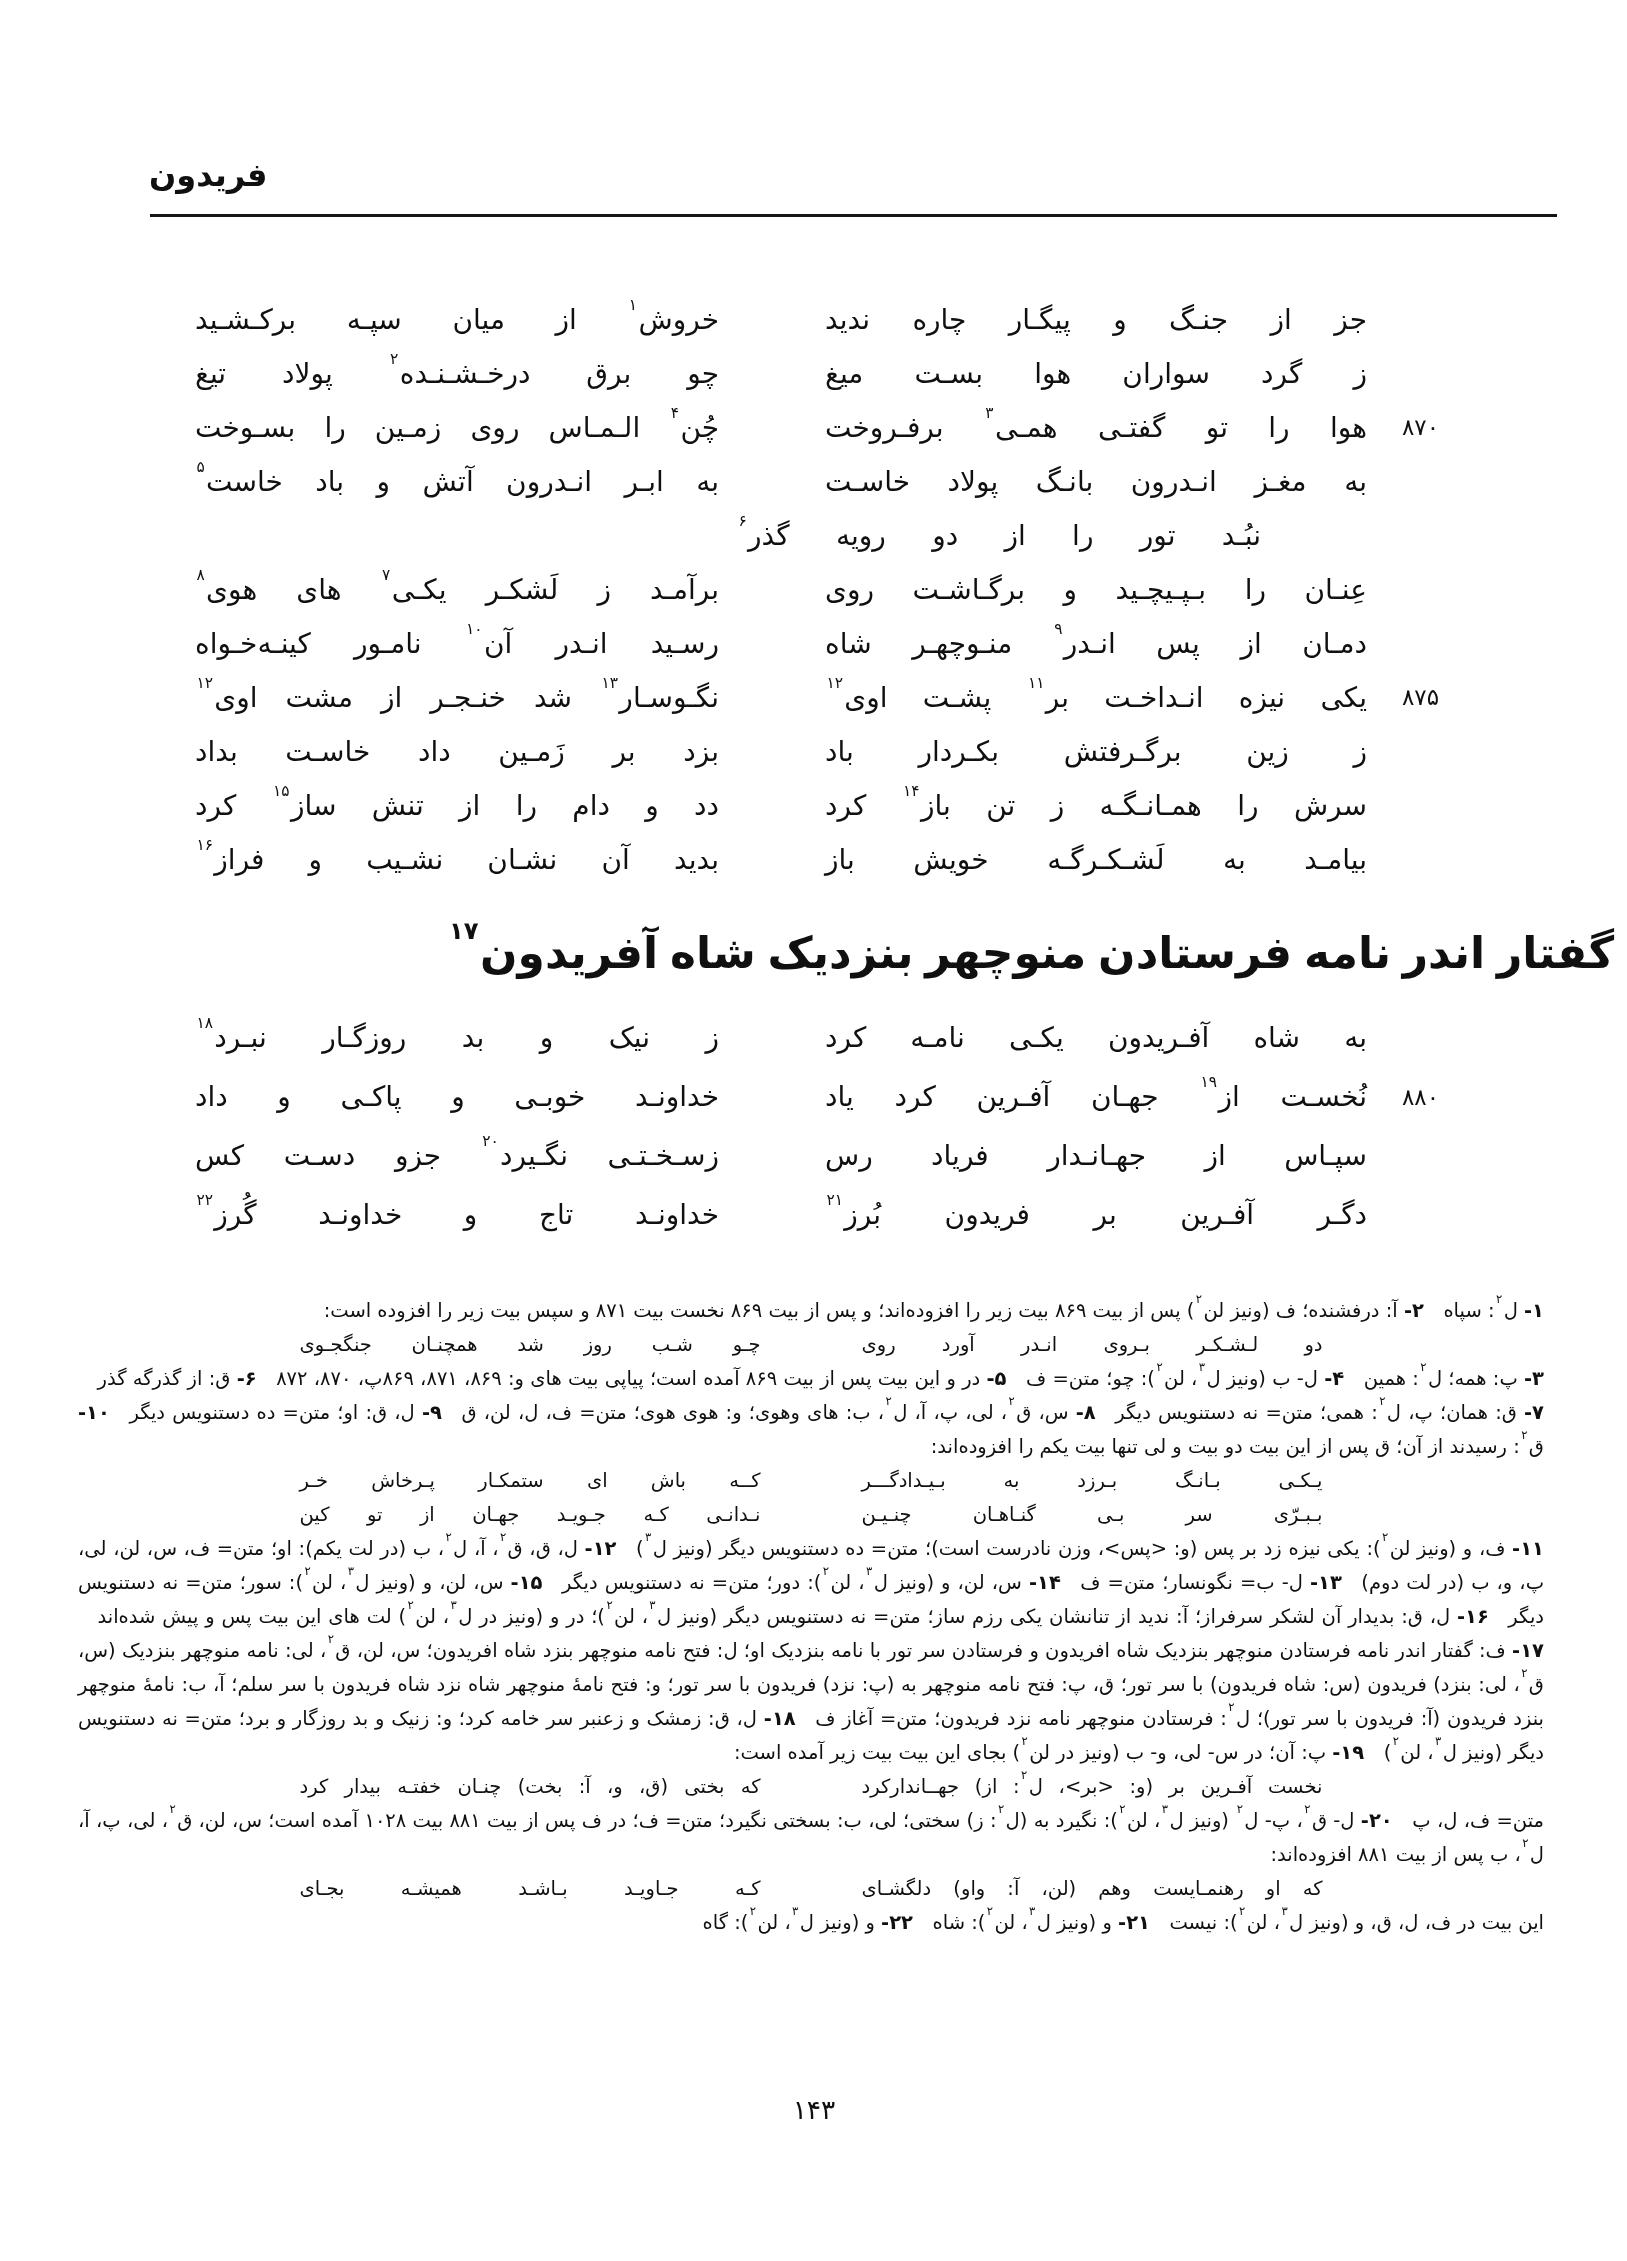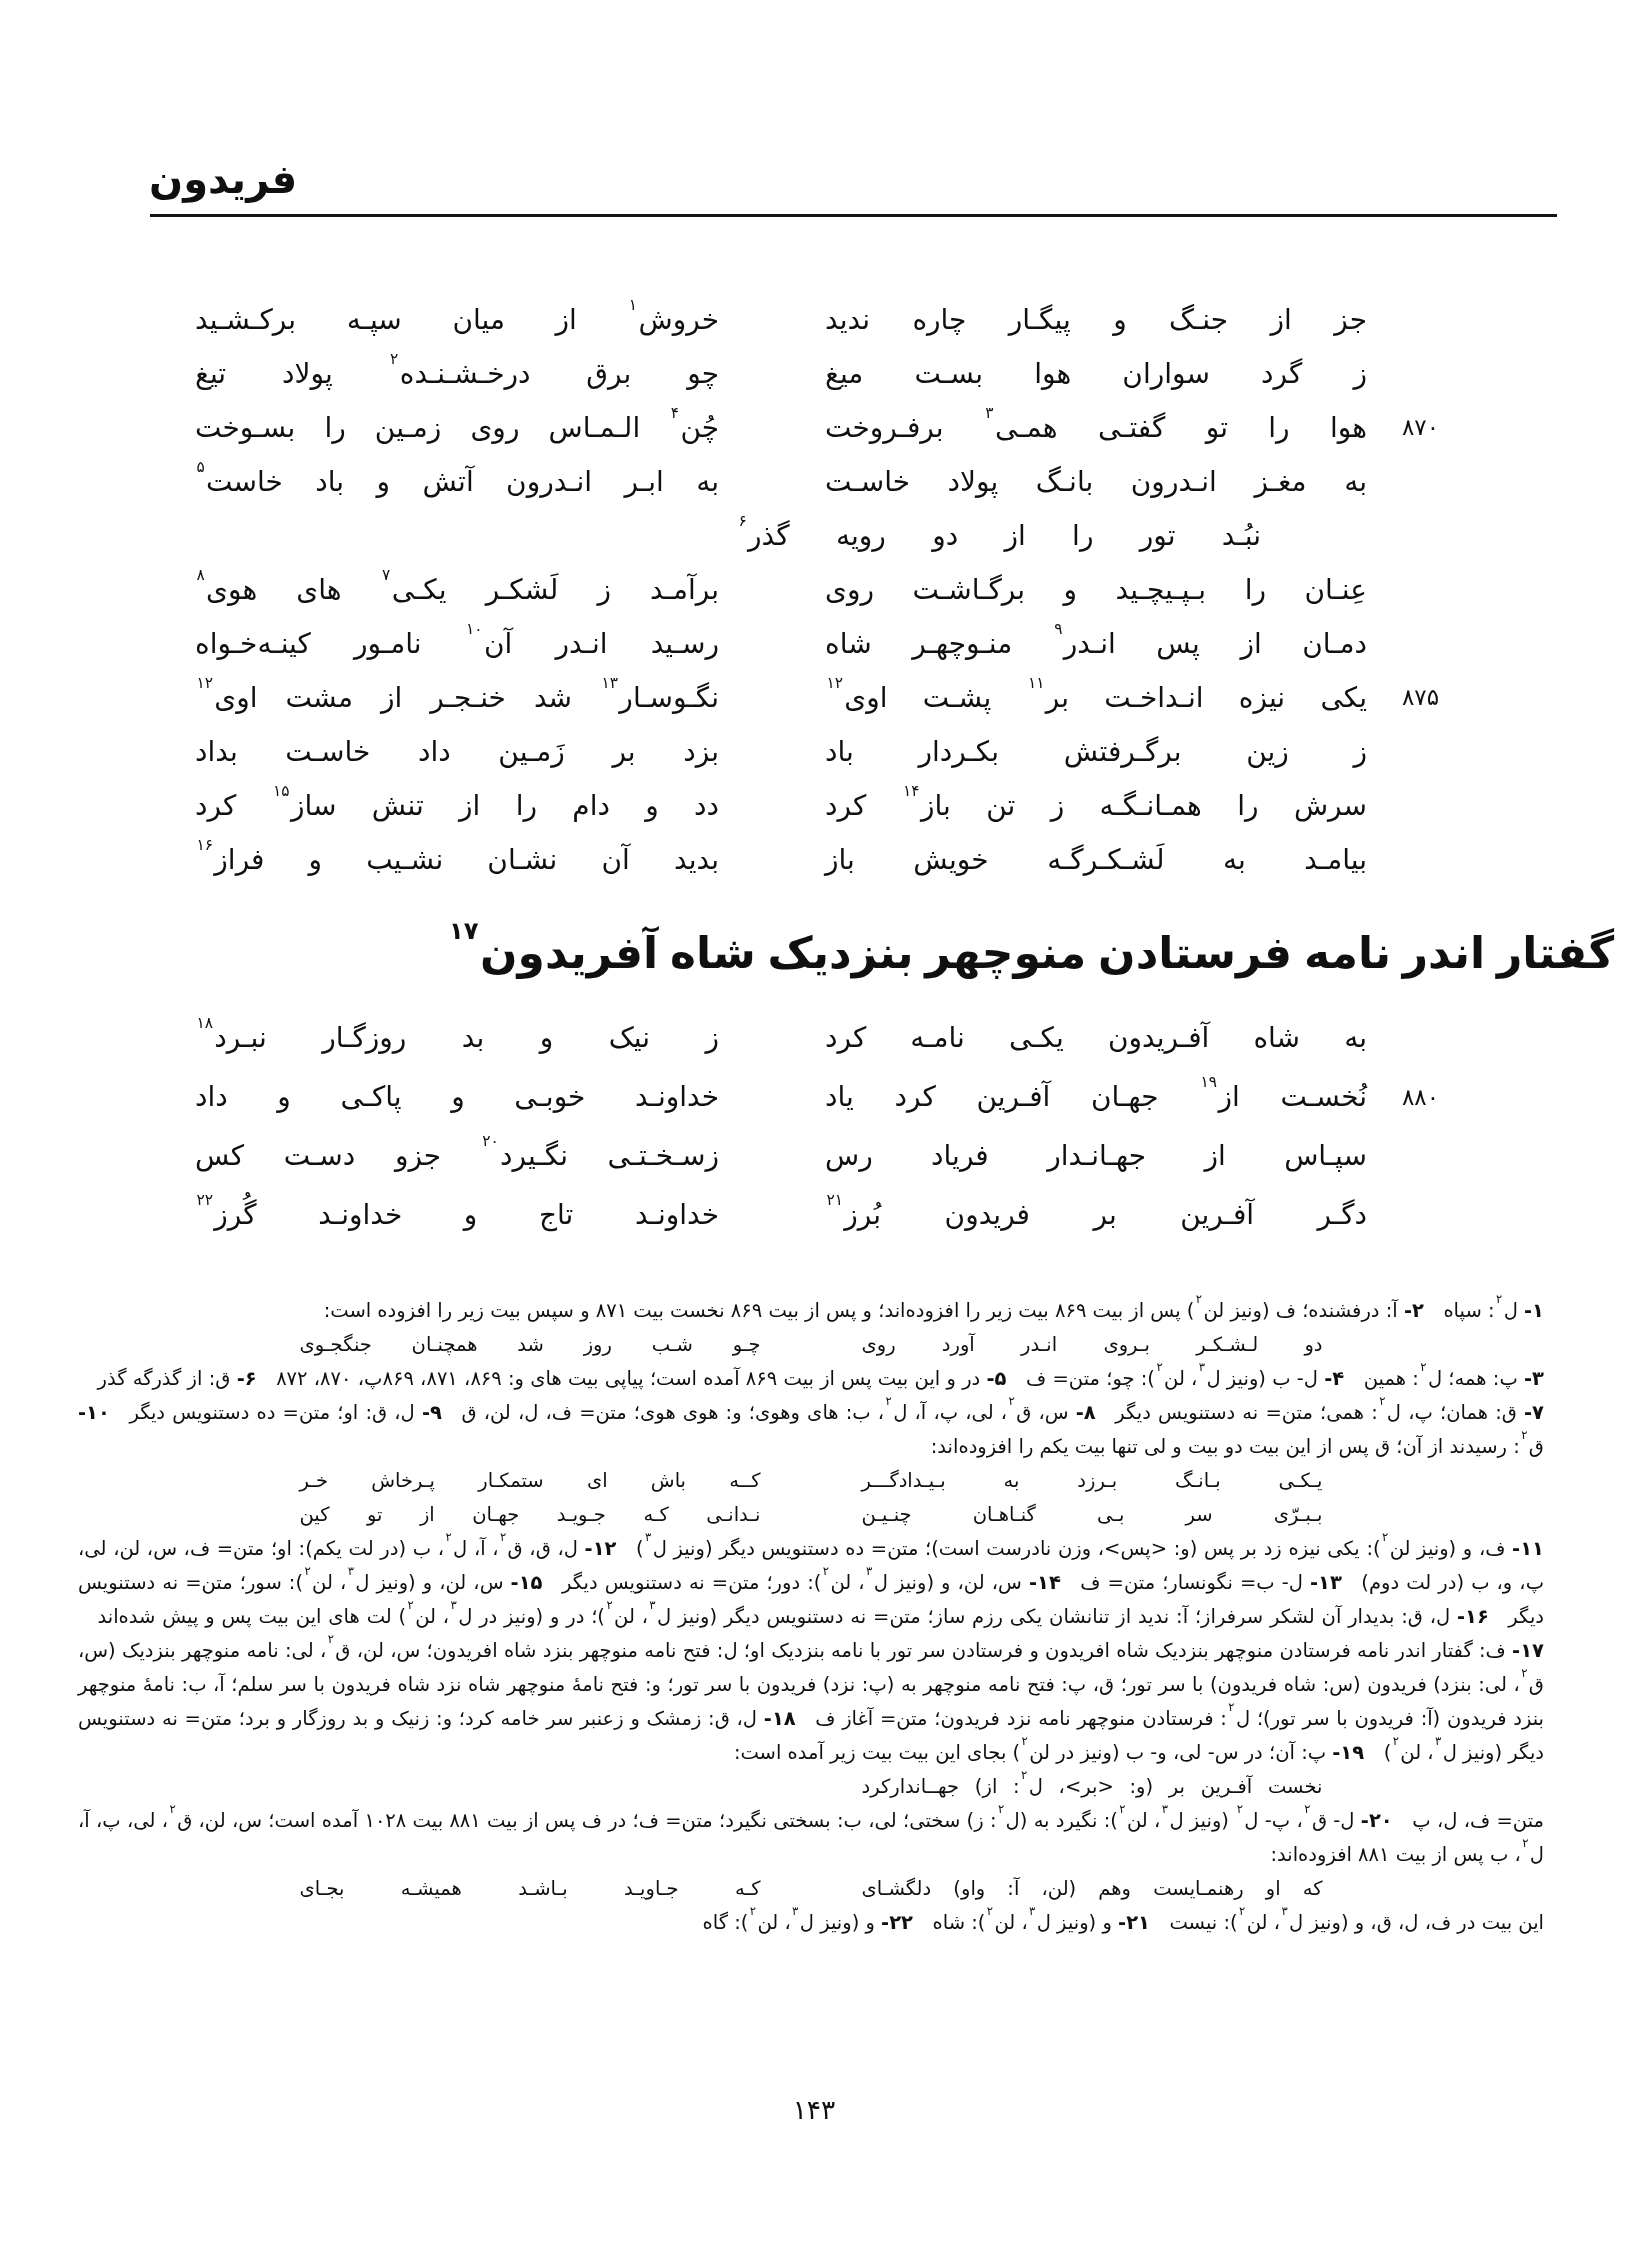--- a/index.html
+++ b/index.html
@@ -8,21 +8,21 @@
     width:1628px;height:2261px;
     background:#ffffff;
     font-family:"DejaVu Sans", sans-serif;
     direction:rtl;
     color:#101010;
     overflow:hidden;
   }
   
   .running-head{
     position:absolute;left:149px;top:156px;
-    font-size:40px;font-weight:bold;
+    font-size:32px;font-weight:bold;
     direction:rtl;
   }
   .head-rule{
     position:absolute;left:150px;right:71px;top:214px;
     height:2.8px;background:#151515;
   }
   
   .poem{position:absolute;right:189px;width:1253px;}
   .poem-top{top:292px;}
   .poem-bottom{top:1008px;}
@@ -201,20 +201,21 @@
         <div class="fn-hemi">یـکـی بـانـگ بـرزد به بـیـدادگـــر</div>
         <div class="fn-hemi">کــه باش ای ستمکـار پـرخاش خـر</div>
       </div>
       <div class="fn-verse">
         <div class="fn-hemi">بـبـرّی سر بـی گنـاهـان چنـیـن</div>
         <div class="fn-hemi">نـدانـی کـه جـویـد جهـان از تو کین</div>
       </div>
       <p class="fn-para"><b>۱۱-</b> ف، و (ونیز لن<sup>۲</sup>): یکی نیزه زد بر پس (و: &lt;پس&gt;، وزن نادرست است)؛ متن= ده دستنویس دیگر (ونیز ل<sup>۳</sup>) <b>۱۲-</b> ل، ق، ق<sup>۲</sup>، آ، ل<sup>۲</sup>، ب (در لت یکم): او؛ متن= ف، س، لن، لی، پ، و، ب (در لت دوم) <b>۱۳-</b> ل- ب= نگونسار؛ متن= ف <b>۱۴-</b> س، لن، و (ونیز ل<sup>۳</sup>، لن<sup>۲</sup>): دور؛ متن= نه دستنویس دیگر <b>۱۵-</b> س، لن، و (ونیز ل<sup>۳</sup>، لن<sup>۲</sup>): سور؛ متن= نه دستنویس دیگر <b>۱۶-</b> ل، ق: بدیدار آن لشکر سرفراز؛ آ: ندید از تنانشان یکی رزم ساز؛ متن= نه دستنویس دیگر (ونیز ل<sup>۳</sup>، لن<sup>۲</sup>)؛ در و (ونیز در ل<sup>۳</sup>، لن<sup>۲</sup>) لت های این بیت پس و پیش شده‌اند <b>۱۷-</b> ف: گفتار اندر نامه فرستادن منوچهر بنزدیک شاه افریدون و فرستادن سر تور با نامه بنزدیک او؛ ل: فتح نامه منوچهر بنزد شاه افریدون؛ س، لن، ق<sup>۲</sup>، لی: نامه منوچهر بنزدیک (س، ق<sup>۲</sup>، لی: بنزد) فریدون (س: شاه فریدون) با سر تور؛ ق، پ: فتح نامه منوچهر به (پ: نزد) فریدون با سر تور؛ و: فتح نامۀ منوچهر شاه نزد شاه فریدون با سر سلم؛ آ، ب: نامۀ منوچهر بنزد فریدون (آ: فریدون با سر تور)؛ ل<sup>۲</sup>: فرستادن منوچهر نامه نزد فریدون؛ متن= آغاز ف <b>۱۸-</b> ل، ق: زمشک و زعنبر سر خامه کرد؛ و: زنیک و بد روزگار و برد؛ متن= نه دستنویس دیگر (ونیز ل<sup>۳</sup>، لن<sup>۲</sup>) <b>۱۹-</b> پ: آن؛ در س- لی، و- ب (ونیز در لن<sup>۲</sup>) بجای این بیت بیت زیر آمده است:</p>
       <div class="fn-verse">
         <div class="fn-hemi">نخست آفـرین بر (و: &lt;بر&gt;، ل<sup>۲</sup>: از) جهــاندارکرد</div>
+        <div class="fn-hemi">که بختی (ق، و، آ: بخت) چنـان خفتـه بیدار کرد</div>
       </div>
       <p class="fn-para">متن= ف، ل، پ <b>۲۰-</b> ل- ق<sup>۲</sup>، پ- ل<sup>۲</sup> (ونیز ل<sup>۳</sup>، لن<sup>۲</sup>): نگیرد به (ل<sup>۲</sup>: ز) سختی؛ لی، ب: بسختی نگیرد؛ متن= ف؛ در ف پس از بیت ۸۸۱ بیت ۱۰۲۸ آمده است؛ س، لن، ق<sup>۲</sup>، لی، پ، آ، ل<sup>۲</sup>، ب پس از بیت ۸۸۱ افزوده‌اند:</p>
       <div class="fn-verse">
         <div class="fn-hemi">که او رهنمـایست وهم (لن، آ: واو) دلگشـای</div>
         <div class="fn-hemi">کـه جـاویـد بـاشـد همیشـه بجـای</div>
       </div>
       <p class="fn-para">این بیت در ف، ل، ق، و (ونیز ل<sup>۳</sup>، لن<sup>۲</sup>): نیست <b>۲۱-</b> و (ونیز ل<sup>۳</sup>، لن<sup>۲</sup>): شاه <b>۲۲-</b> و (ونیز ل<sup>۳</sup>، لن<sup>۲</sup>): گاه</p>
     </div>
 
   <div class="page-number">۱۴۳</div>

